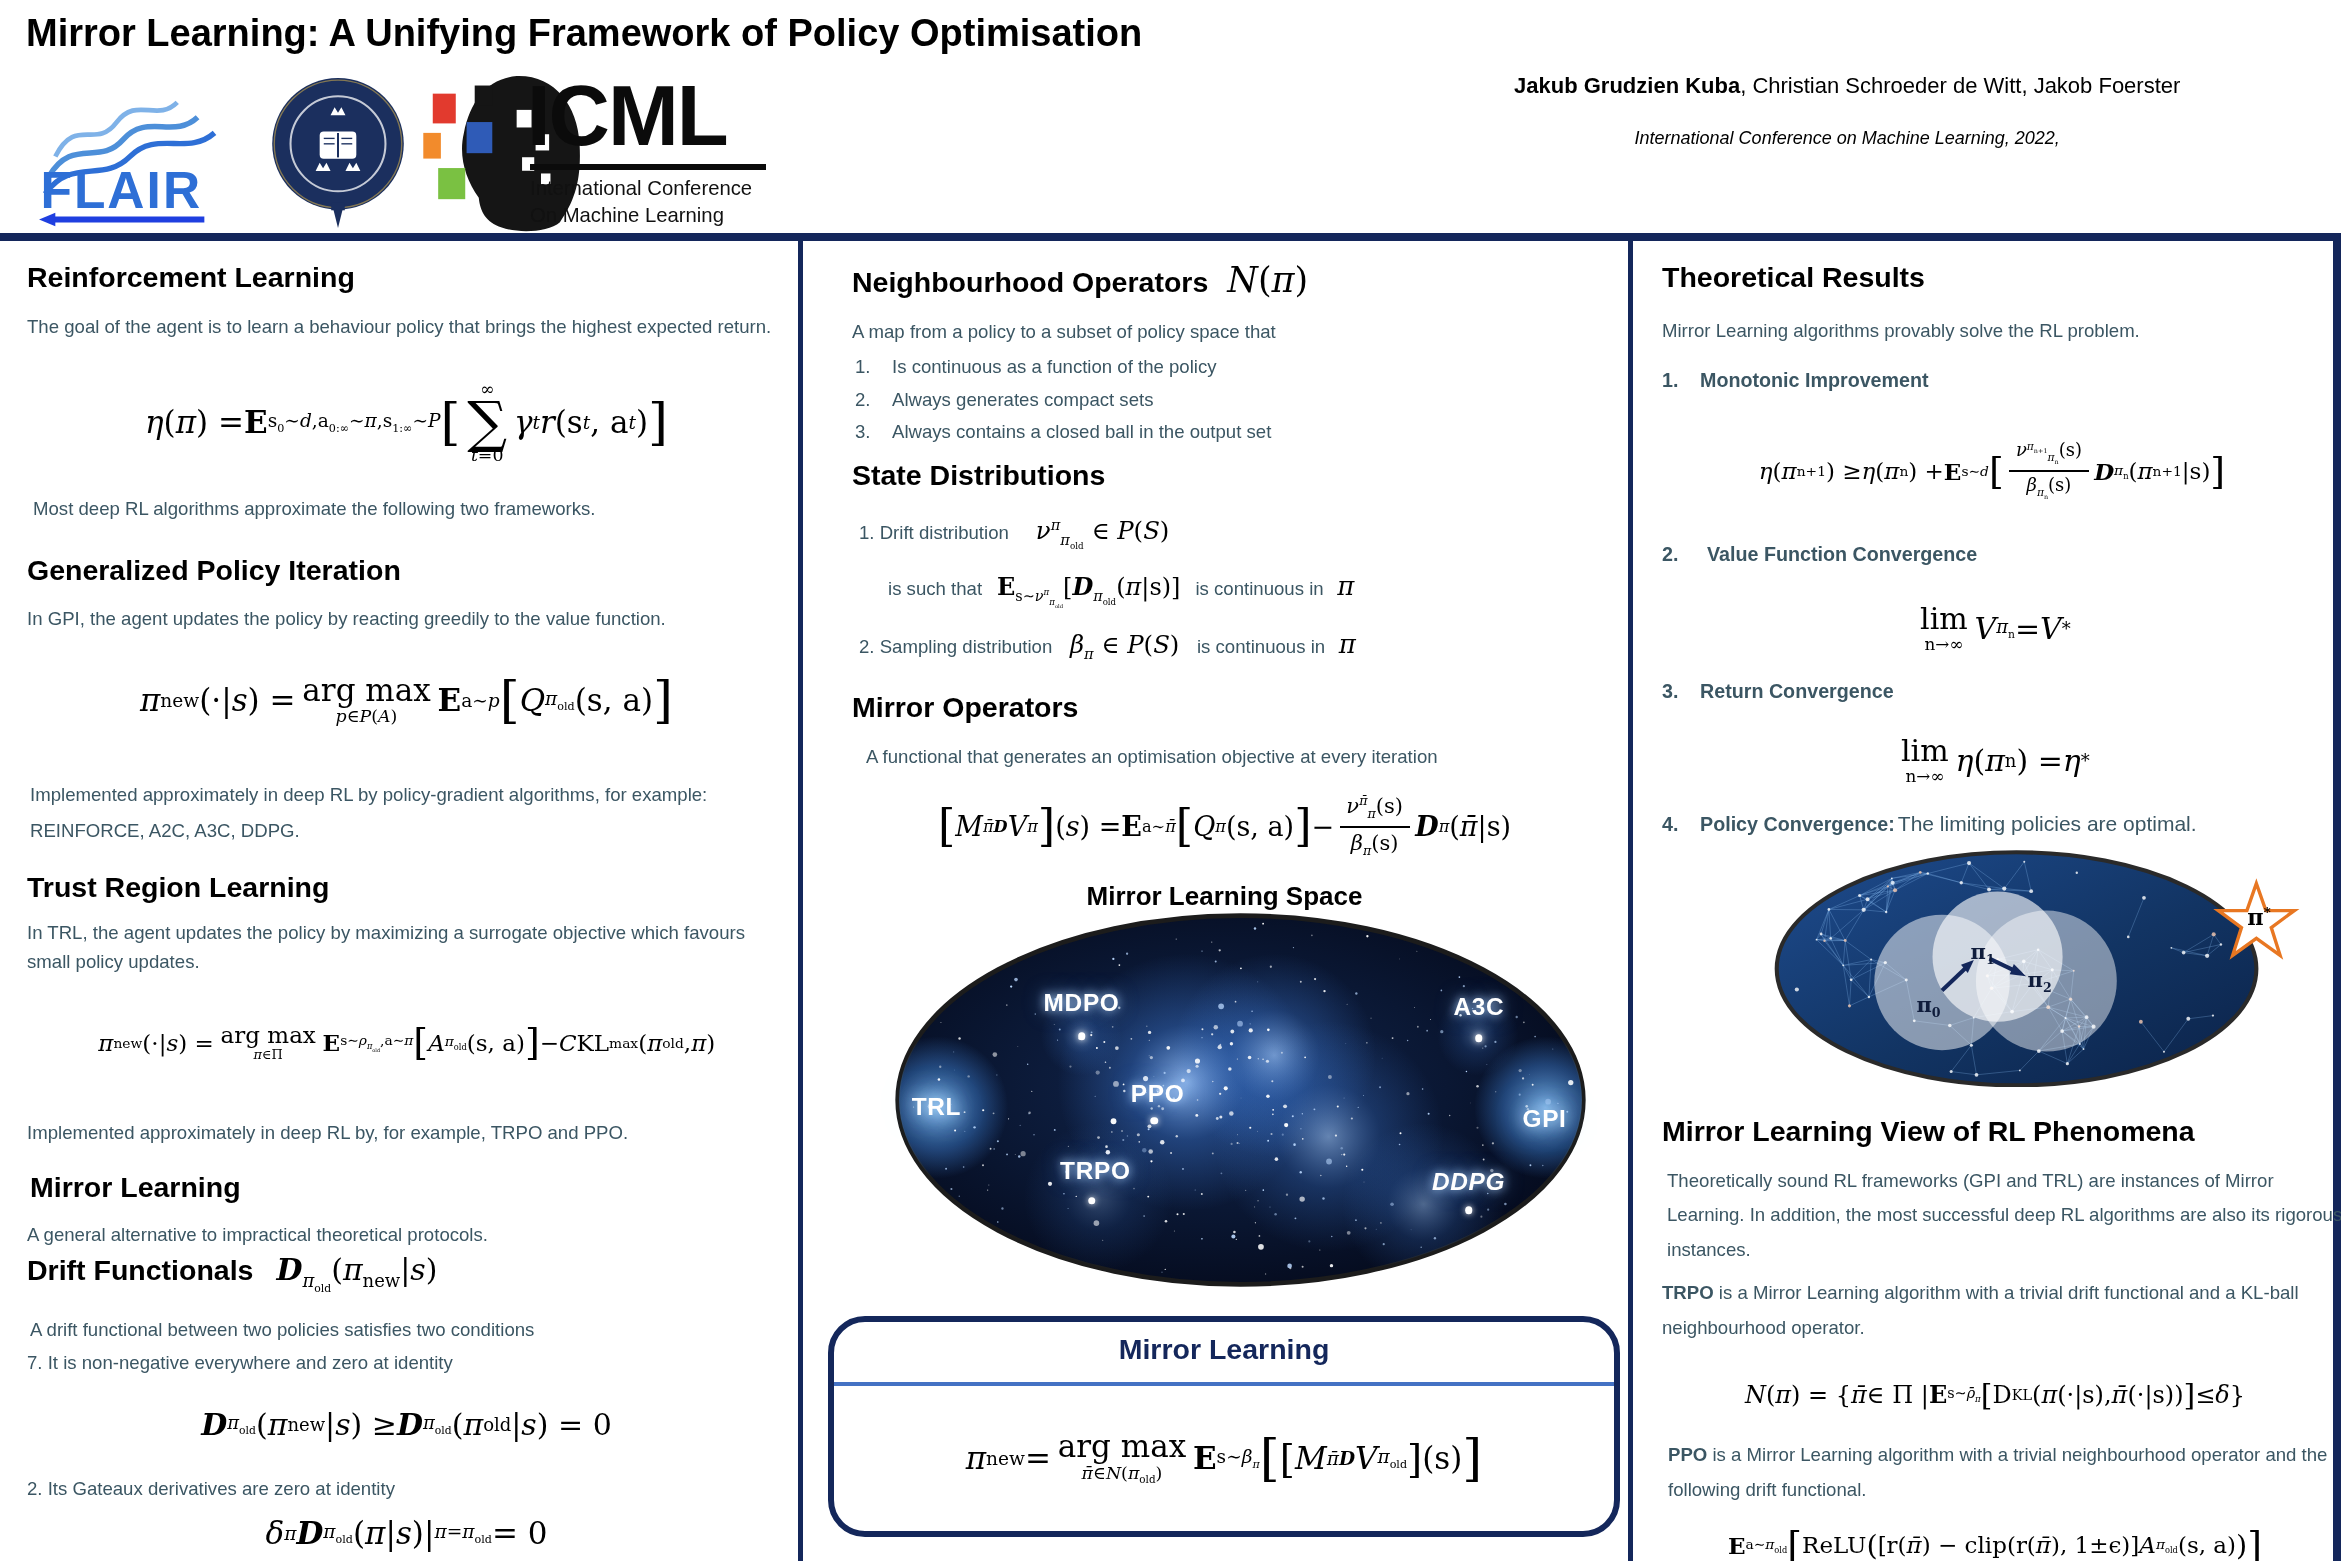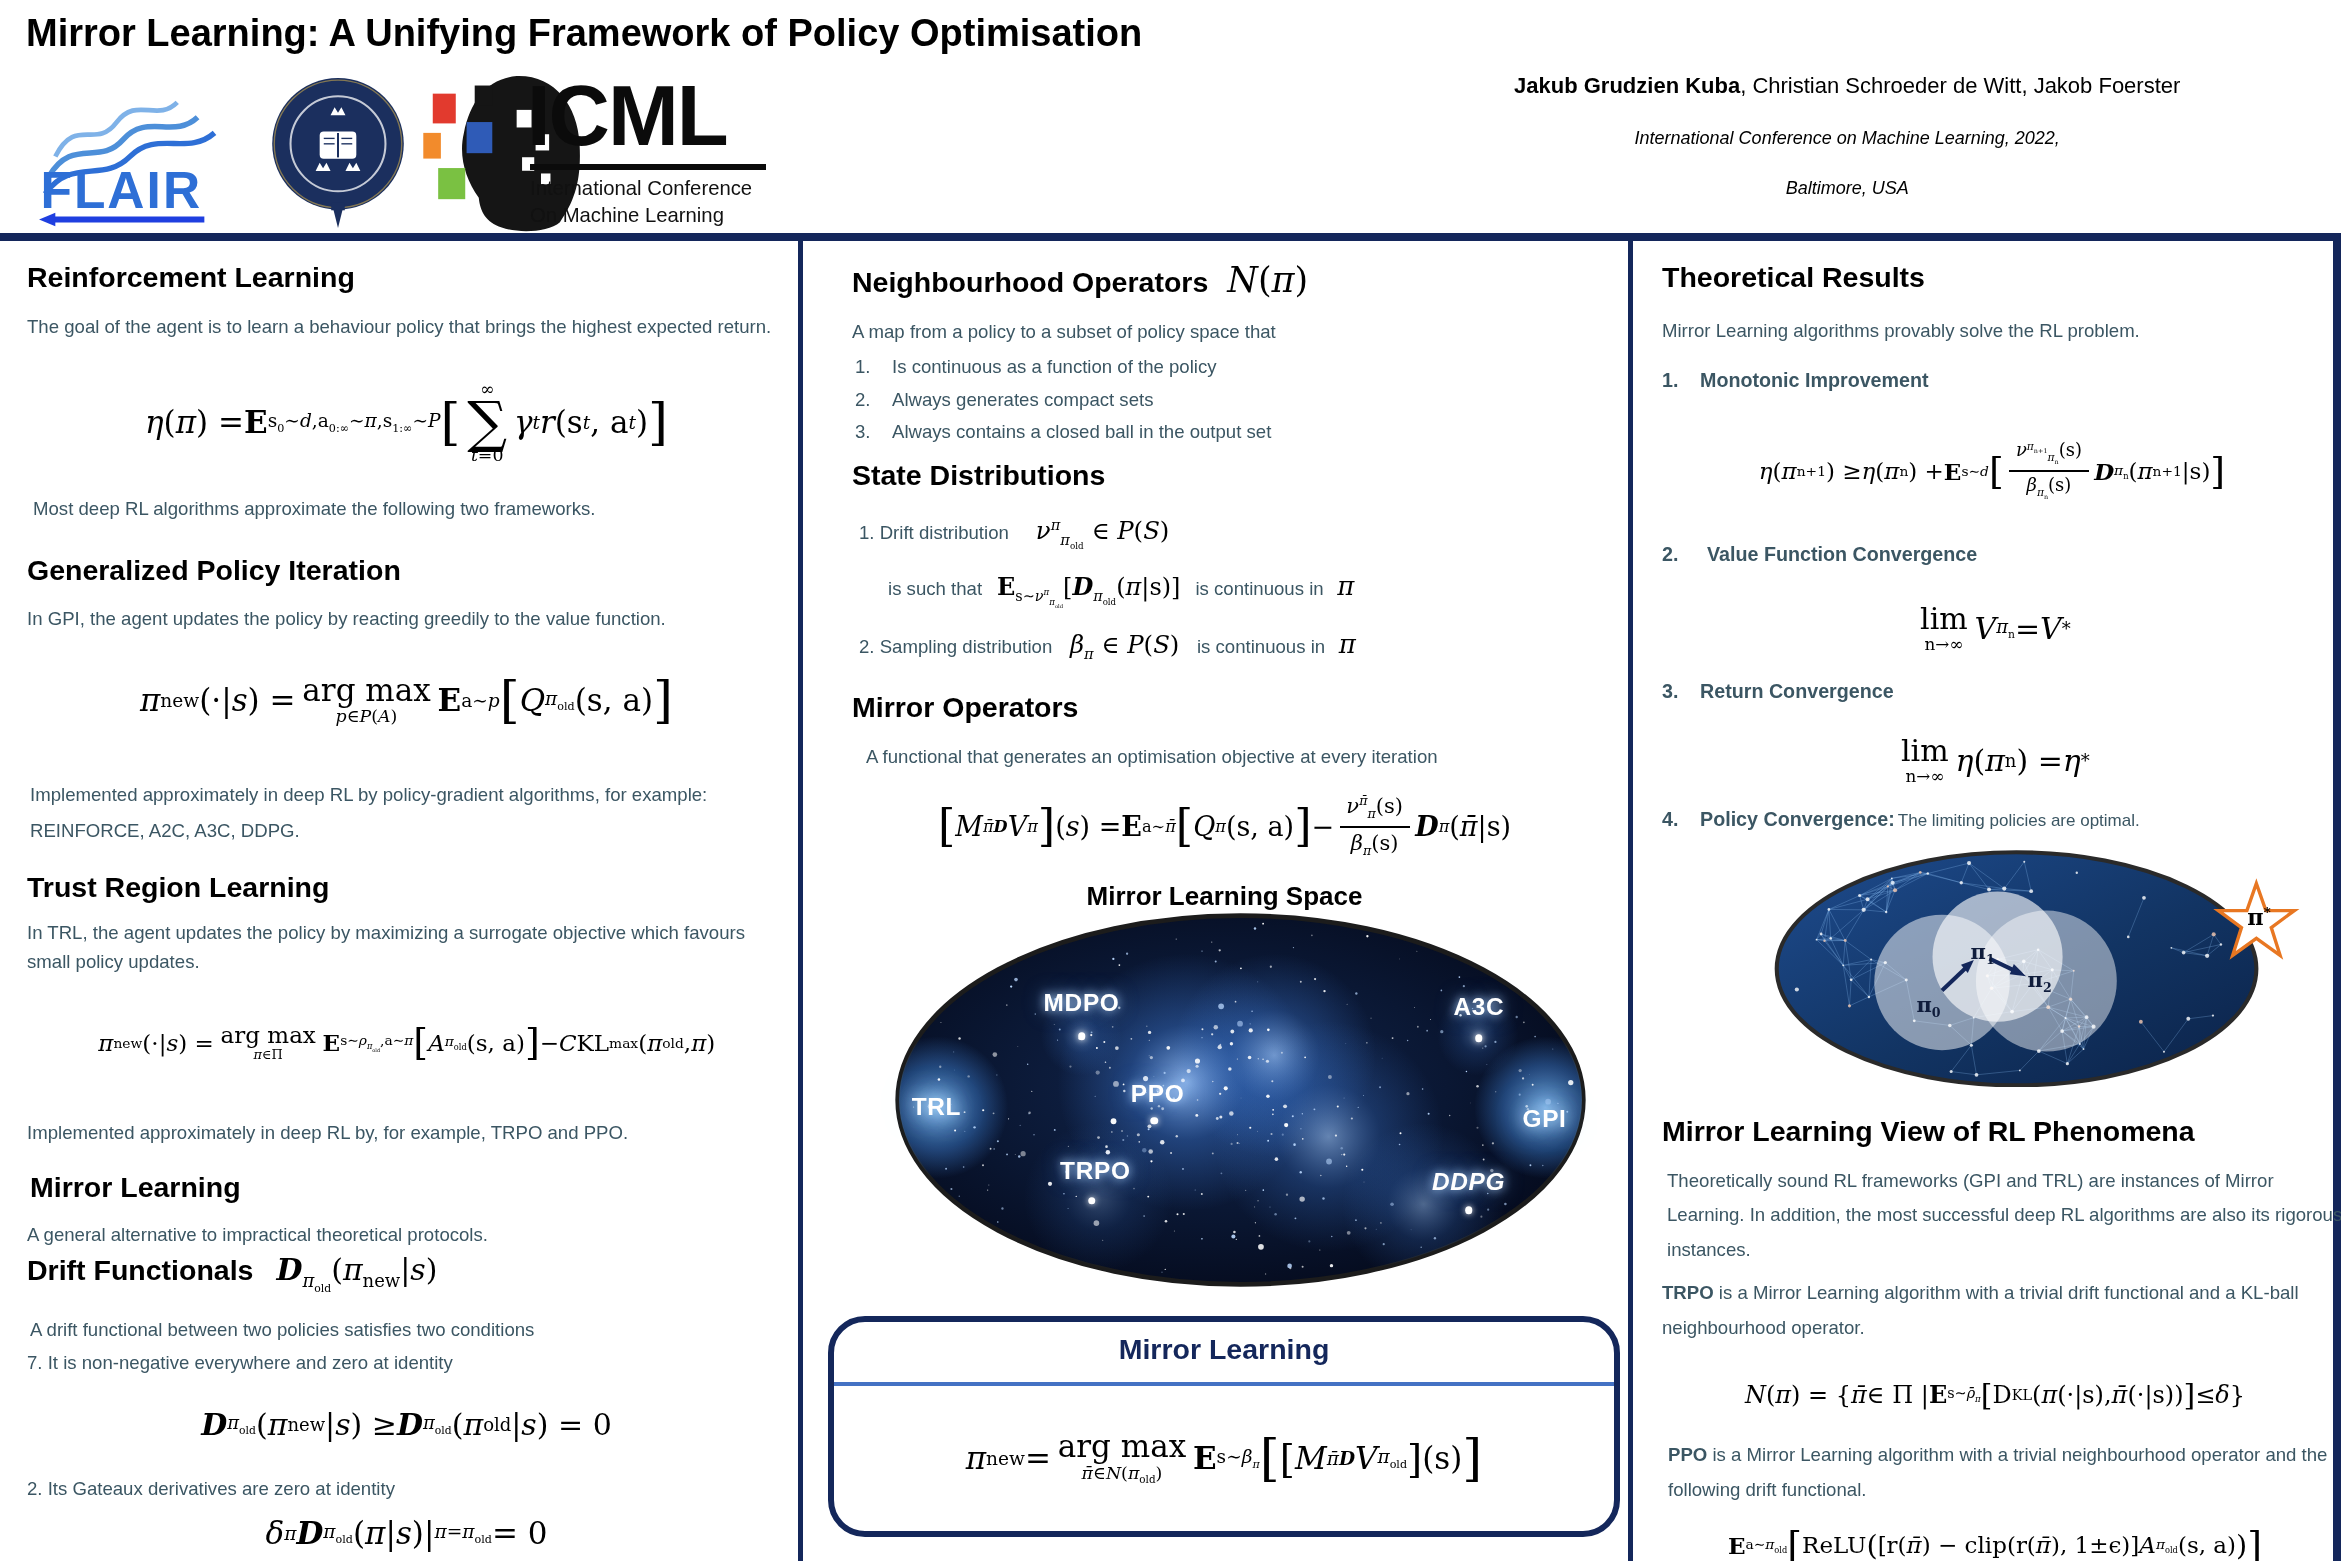--- a/index.html
+++ b/index.html
@@ -113,21 +113,20 @@
   <div class="abs icml-big">ICML</div>
   <div class="abs icml-bar"></div>
   <div class="abs icml-sub">
     <div>International Conference</div>
     <div>On Machine Learning</div>
   </div>
 
   <div class="abs authors">
     <div class="l1"><b>Jakub Grudzien Kuba</b><span>, Christian Schroeder de Witt, Jakob Foerster</span></div>
     <div class="l2">International Conference on Machine Learning, 2022,</div>
-    <div class="l3">Baltimore, USA</div>
   </div>
 
   <div class="abs hrule"></div>
   <div class="abs redge"></div>
   <div class="abs vdiv" style="left:798px"></div>
   <div class="abs vdiv" style="left:1628px"></div>
 
   <div class="abs h1" style="left:27px;top:261px">Reinforcement Learning</div>
   <div class="abs body" style="left:27px;top:313px;width:759px">The goal of the agent is to learn a behaviour policy that brings the highest expected return.</div>
   <div class="abs formula fm" style="left:27px;top:349px;width:759px;height:146px;font-size:31px"><i>η</i>(<i>π</i>) = <span class="bb">E</span><sub>s<sub>0</sub>∼<i>d</i>,a<sub>0:∞</sub>∼<i>π</i>,s<sub>1:∞</sub>∼<i>P</i></sub><span class="bigb">[</span><span class="stk">
@@ -614,21 +613,21 @@
     <span style="width:38px">3.</span>
       <span>Return Convergence</span>
   </div>
   <div class="abs formula fm" style="left:1653px;top:706px;width:678px;height:108px;font-size:30px"><span class="stk">
         <span>lim</span>
         <span class="sm">n→∞</span>
       </span><i>η</i>(<i>π</i><sub>n</sub>) = <i>η</i><sup>*</sup></div>
 
   <div class="abs" style="left:1662px;top:808px;width:678px">
     <span class="itemt"><span style="display:inline-block;width:38px">4.</span><span>Policy Convergence:</span></span>
-    <span class="body" style="font-size:17px"> <span>The limiting policies are optimal.</span></span>
+    <span class="body" style="font-size:21px"> <span>The limiting policies are optimal.</span></span>
   </div>
 
   <div class="abs venn">
     <svg width="542" height="239" viewBox="0 0 800 352">
       <defs>
         <linearGradient id="vbg" x1="0" y1="0" x2="1" y2="1">
           <stop offset="0%" stop-color="#1E4C8F"></stop>
           <stop offset="55%" stop-color="#123463"></stop>
           <stop offset="100%" stop-color="#0B2248"></stop>
         </linearGradient>

